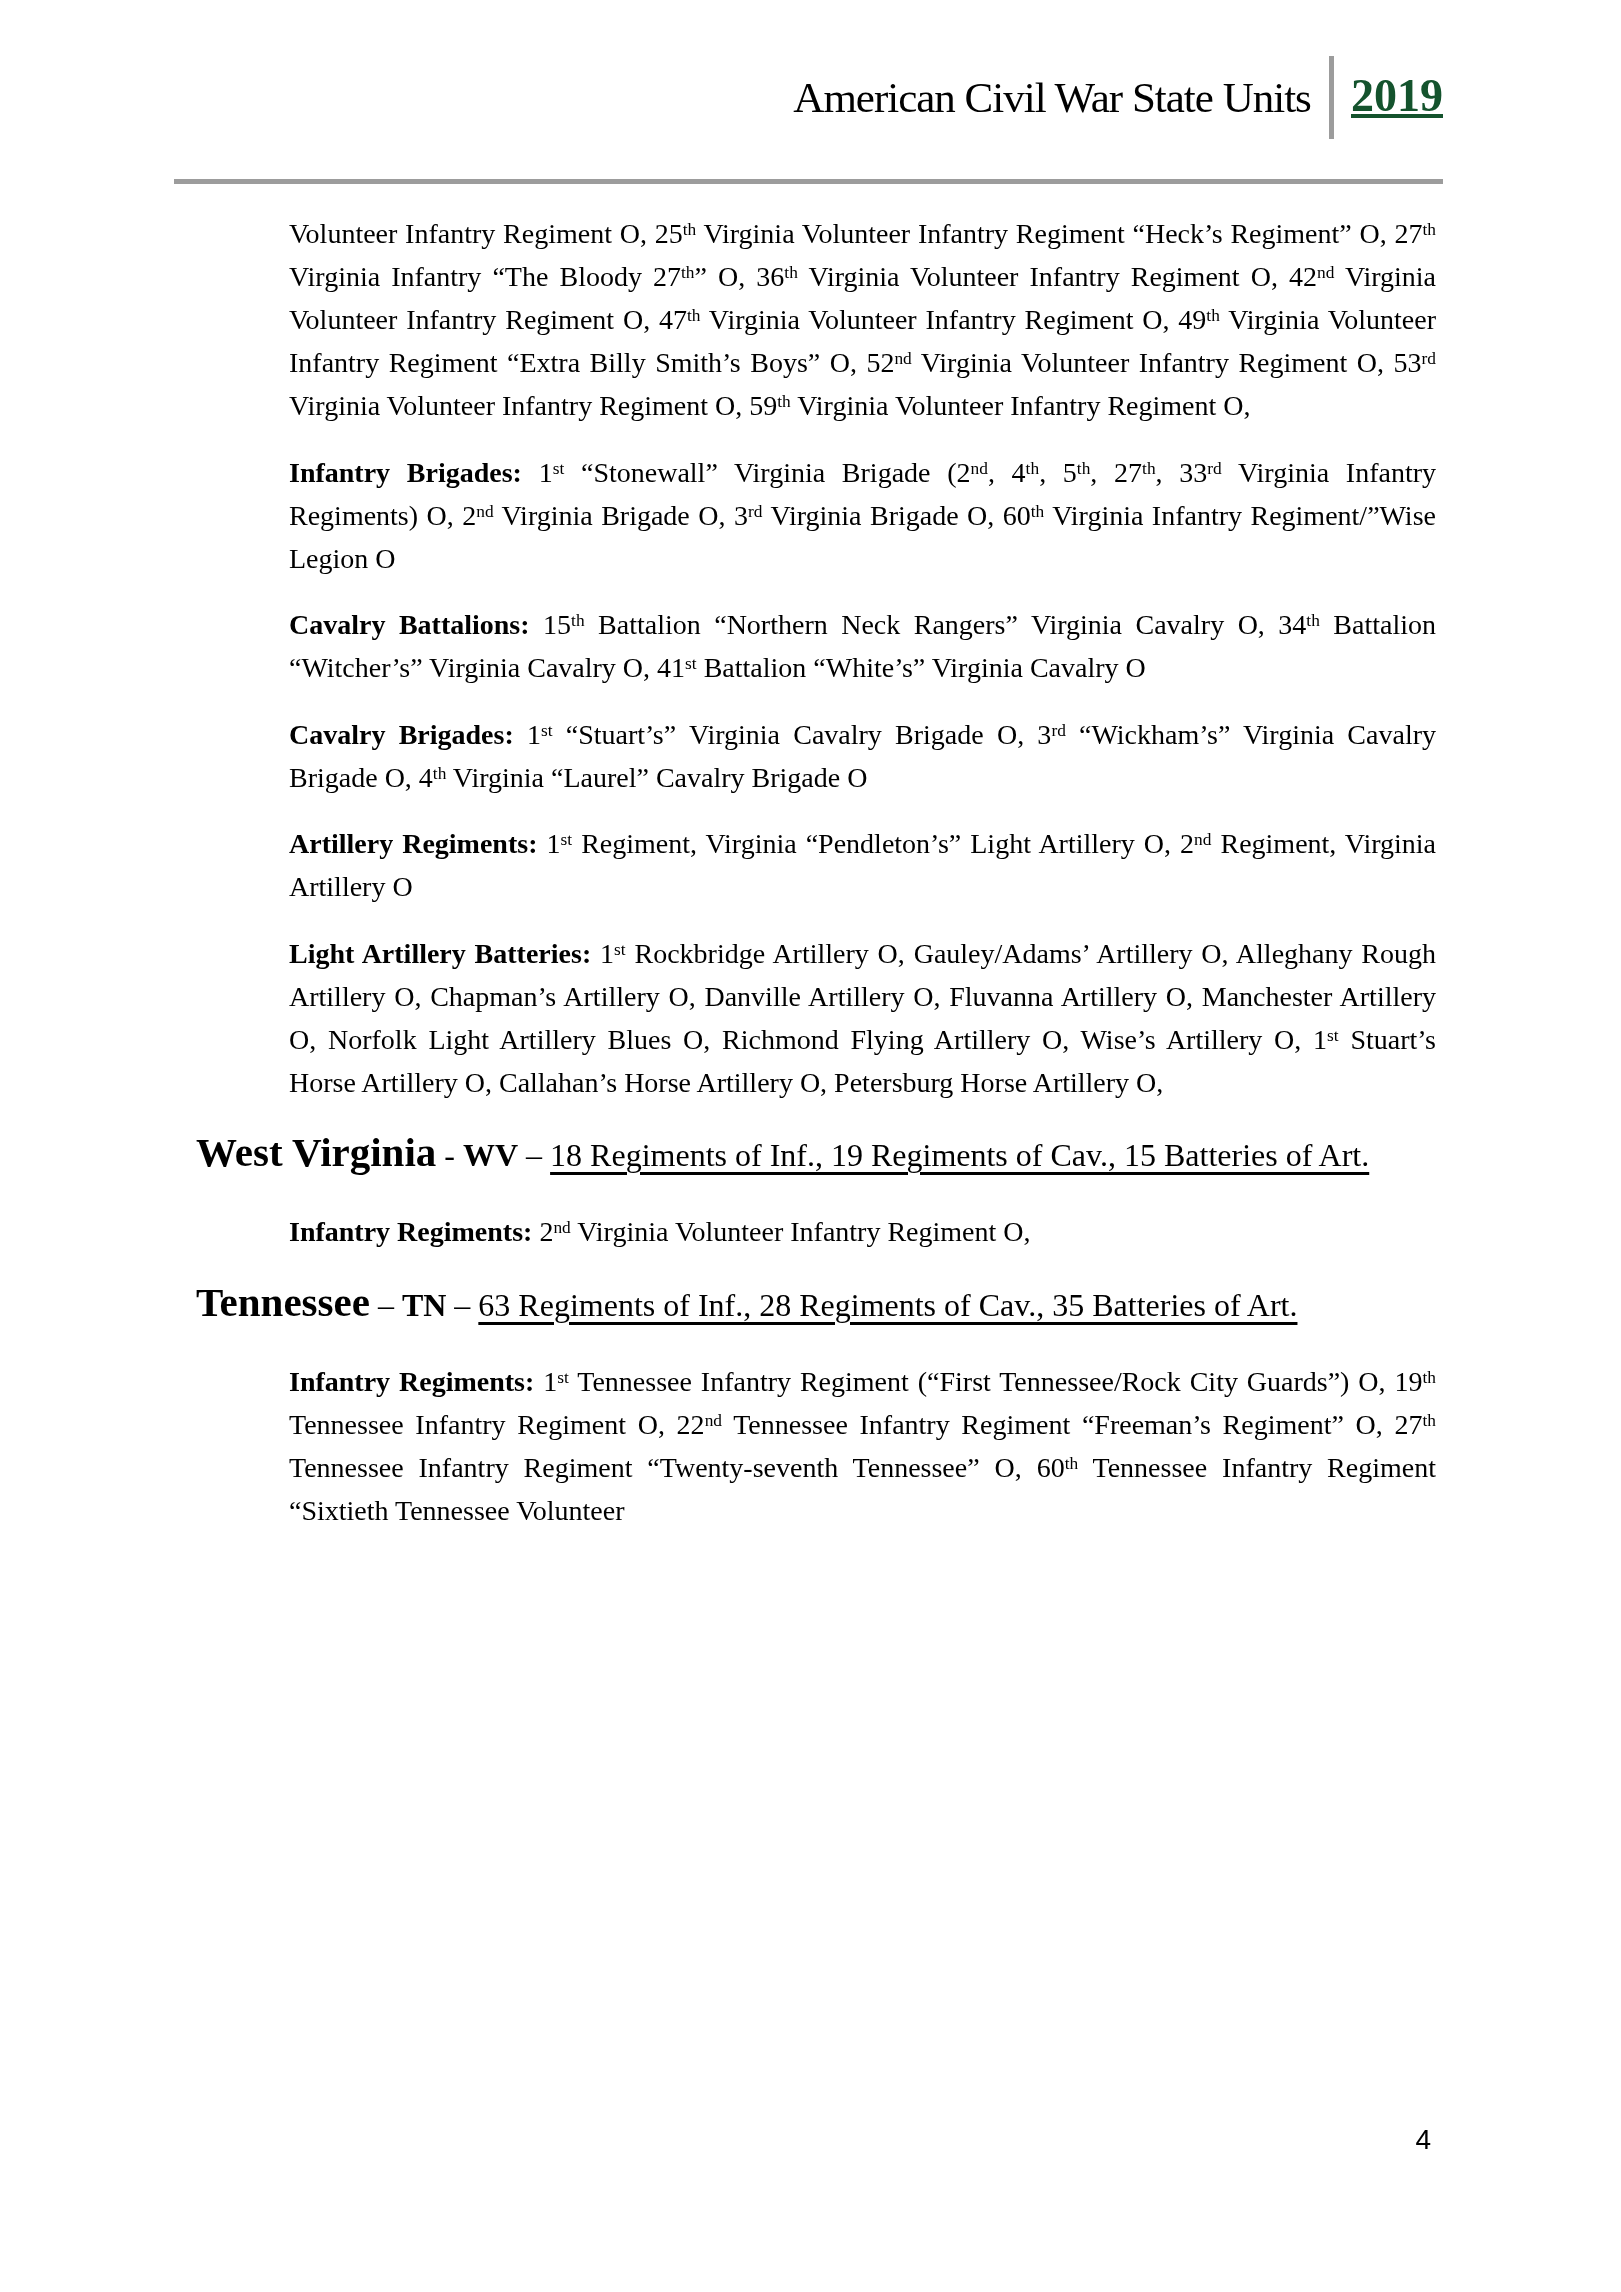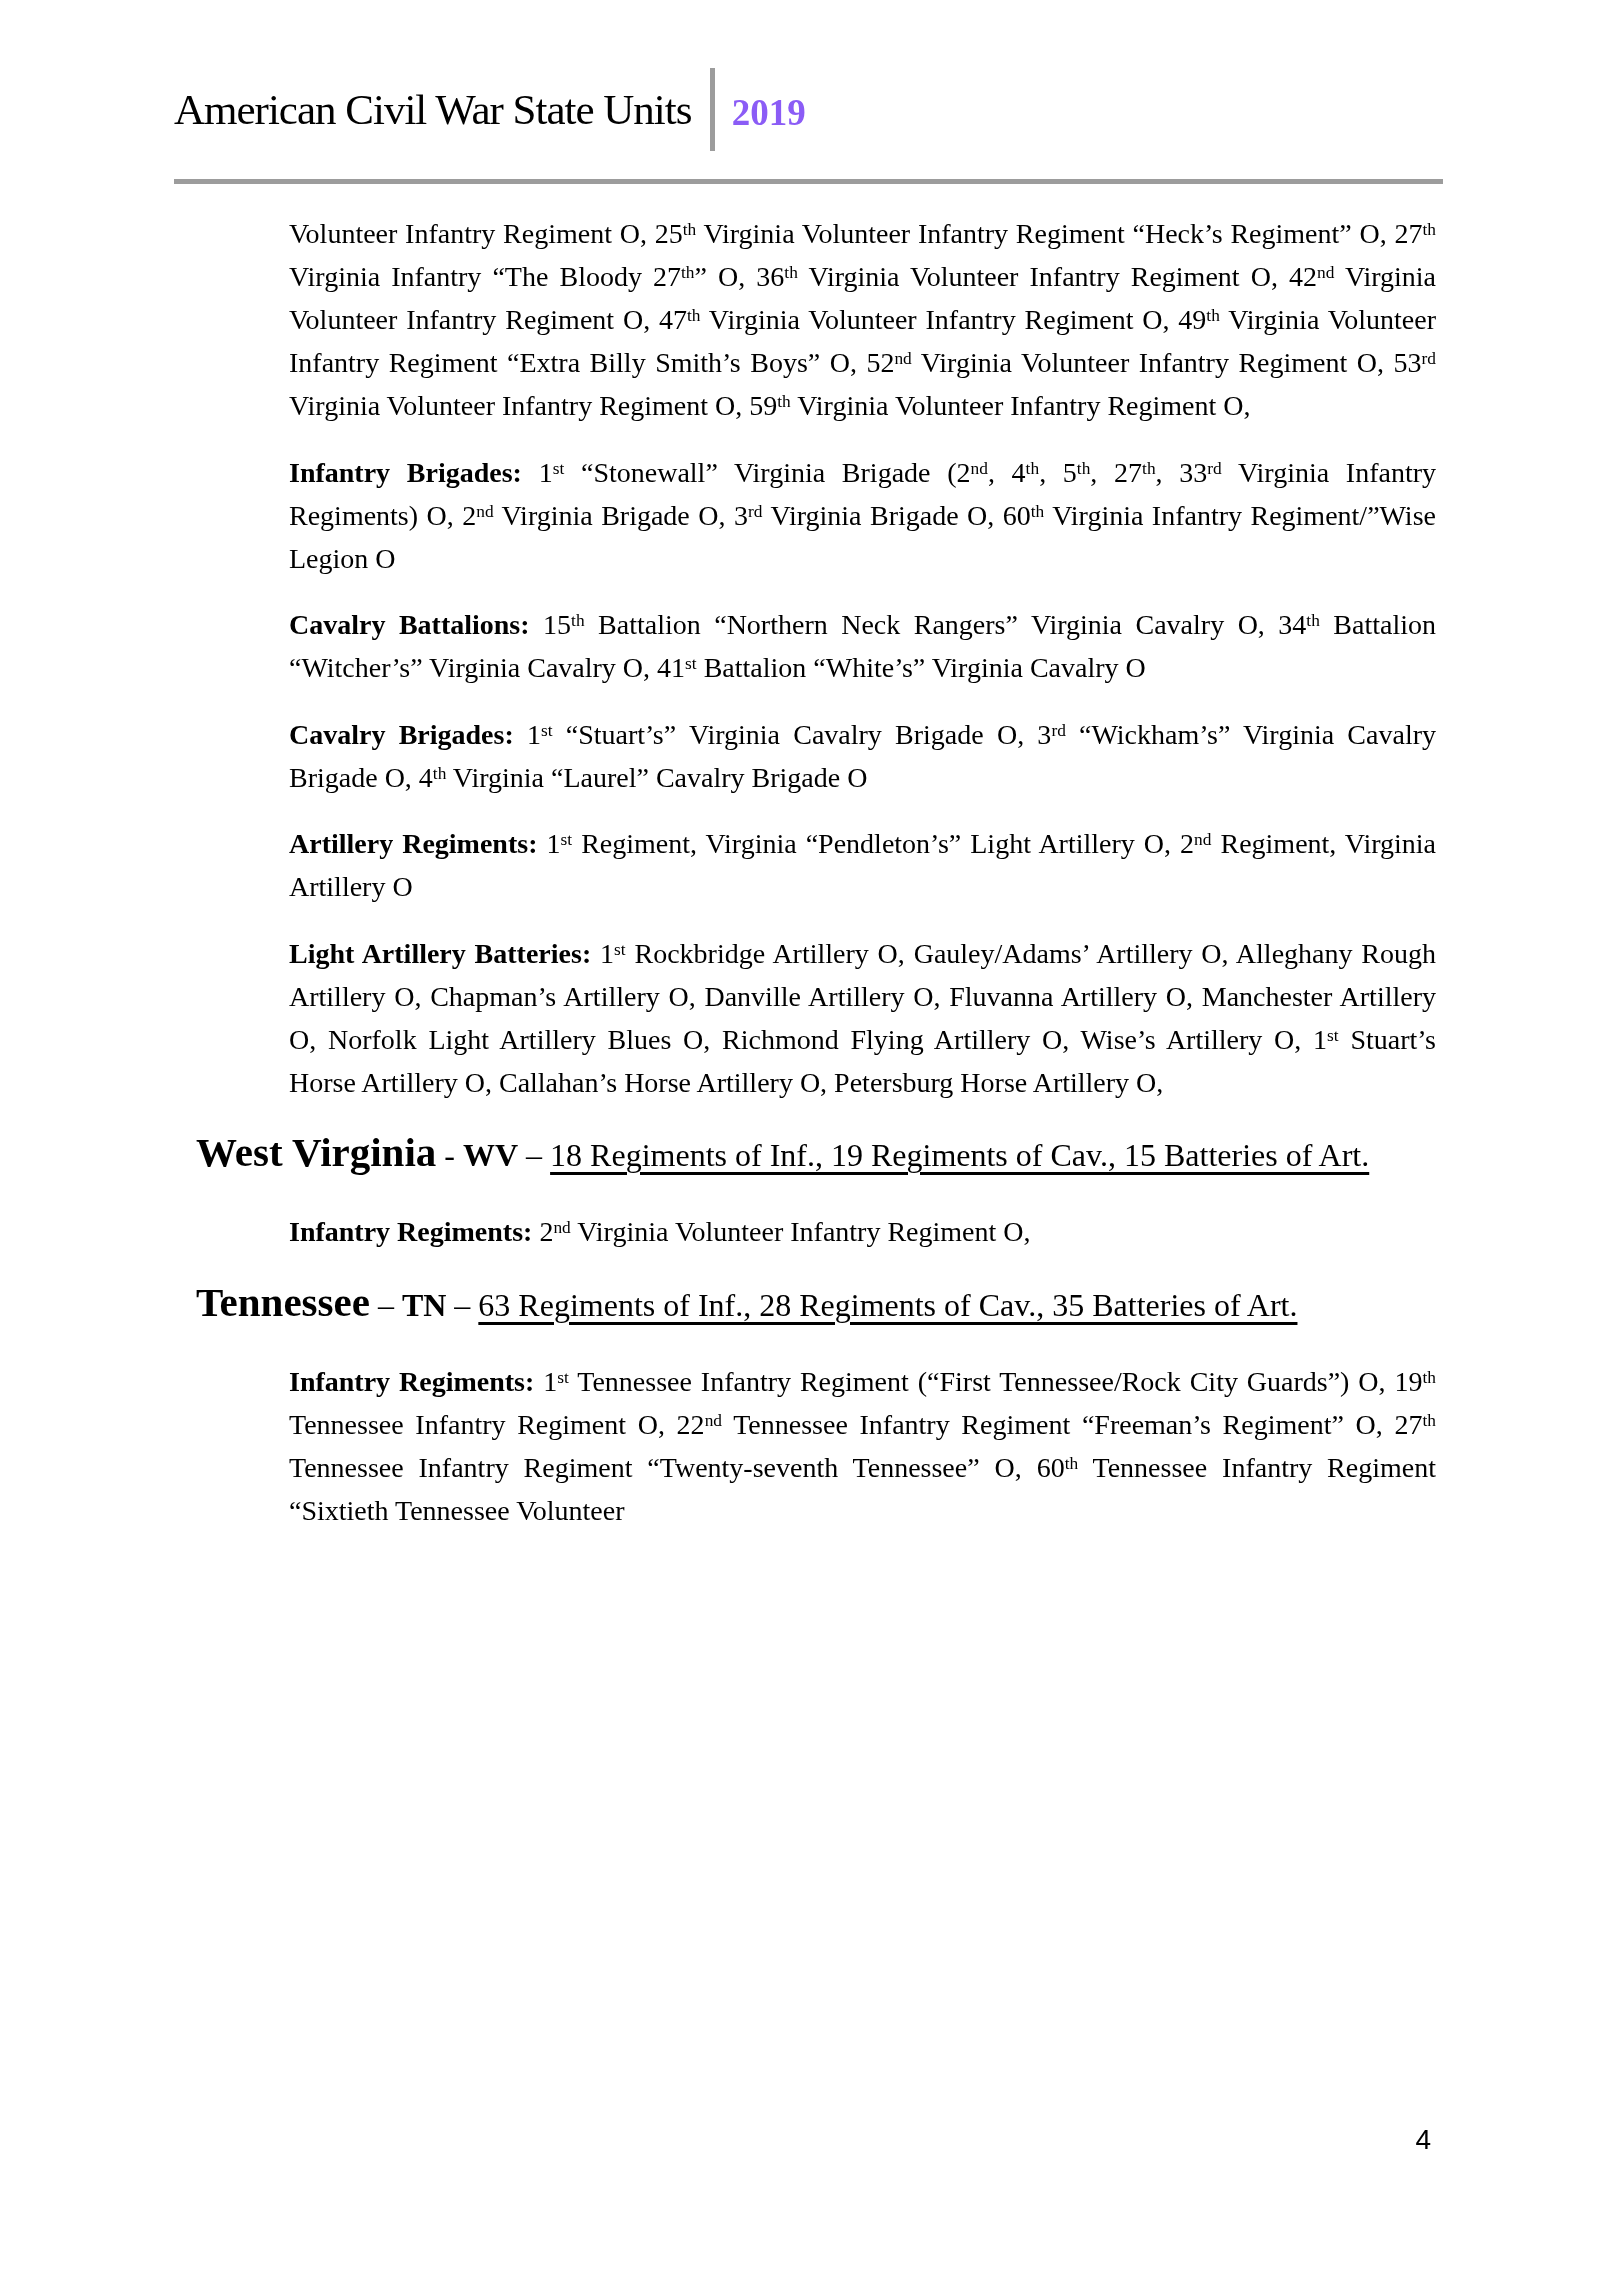--- a/index.html
+++ b/index.html
@@ -14,46 +14,48 @@
     background: #ffffff;
     font-family: "Liberation Serif", "DejaVu Serif", serif;
     color: #000000;
     overflow: hidden;
   }
 
   
   .header-row {
     position: absolute;
     left: 174px;
-    top: 12px;
+    top: 0;
     width: 1269px;
     height: 139px;
     display: flex;
     align-items: flex-end;
+    justify-content: flex-end;
   }
   .header-title {
     font-size: 43px;
     line-height: 1;
     padding-bottom: 19.6px;
     letter-spacing: -1px;
     white-space: nowrap;
   }
   .header-divider {
     width: 4.9px;
     height: 83px;
     background: #9c9c9c;
     margin: 0 16.7px 0 18.6px;
     flex: 0 0 auto;
   }
   .header-year {
-    font-size: 37px;
+    font-size: 46px;
     font-weight: bold;
-    color: #8b5cf6;
+    color: #14532d;
     line-height: 1;
     padding-bottom: 19.6px;
+    text-decoration: underline;
   }
   .header-rule {
     position: absolute;
     left: 174px;
     top: 179px;
     width: 1269px;
     height: 4.9px;
     background: #9c9c9c;
   }
 

